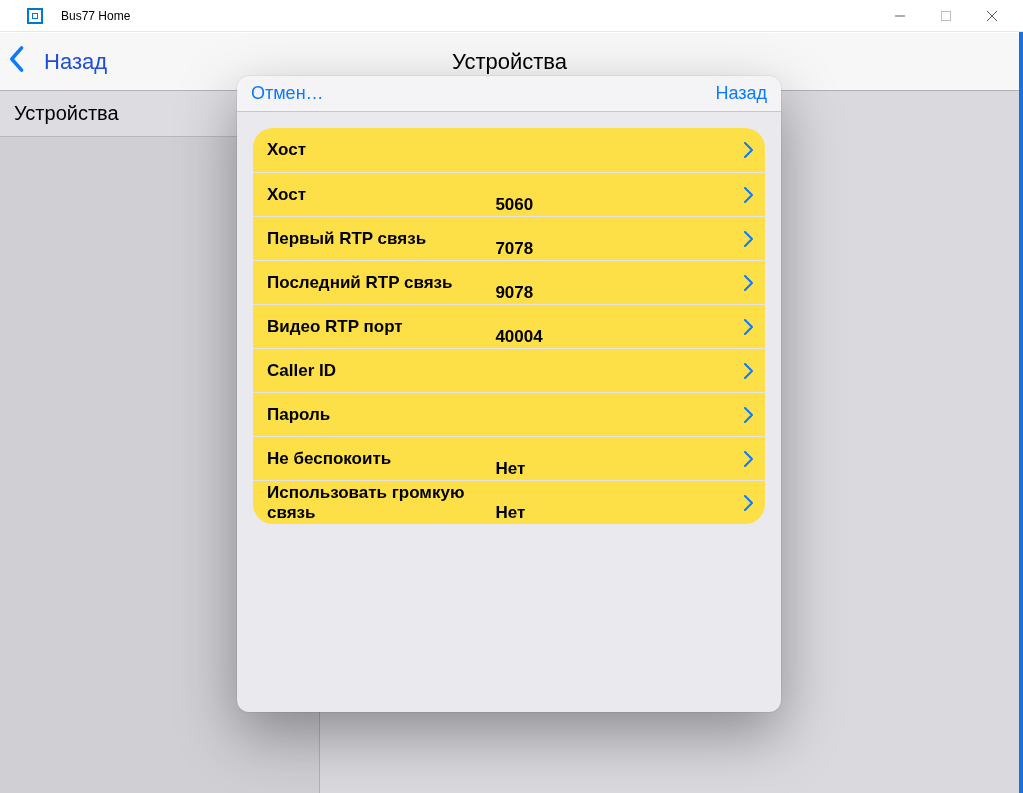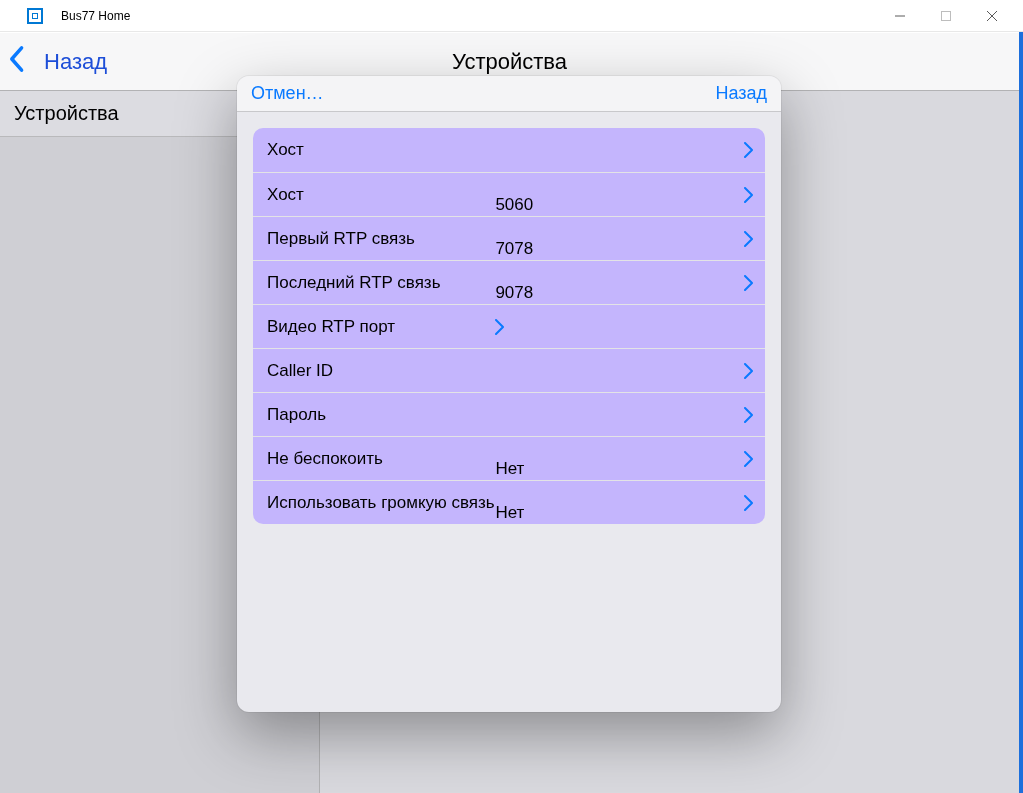--- a/index.html
+++ b/index.html
@@ -125,23 +125,24 @@
     .modal-title {
       position: absolute; left: 0; right: 0; text-align: center;
       font-size: 18px; color: #000; font-weight: 400; pointer-events: none;
     }
     .modal-done { margin-left: auto; color: #0a7aff; font-size: 18px; cursor: pointer; }
 
     .modal-body {
       padding: 16px;
     }
     .card {
-      background: #c4b5fd;
-      border-radius: 10px;
+      background: #fde047;
+      border-radius: 20px;
       overflow: hidden;
+      font-weight: bold;
     }
     .row {
       height: 44px;
       display: flex; align-items: center;
       padding: 0 12px 0 14px;
       position: relative;
       cursor: pointer;
     }
     .row + .row { border-top: 1px solid #e3e3e6; }
     .row-label { flex: 0 0 47%; font-size: 17px; color: #000; }
@@ -249,20 +250,21 @@
           <div class="row-value">9078</div>
           <div class="row-chevron">
             <svg viewBox="0 0 9 16">
                 <path d="M1 1 L8 8 L1 15" fill="none" stroke="#0a7aff" stroke-width="2" stroke-linecap="round" stroke-linejoin="round"></path>
               </svg>
           </div>
         </div>
 
         <div class="row">
           <div class="row-label">Видео RTP порт</div>
+          <div class="row-value">40004</div>
           <div class="row-chevron">
             <svg viewBox="0 0 9 16">
                 <path d="M1 1 L8 8 L1 15" fill="none" stroke="#0a7aff" stroke-width="2" stroke-linecap="round" stroke-linejoin="round"></path>
               </svg>
           </div>
         </div>
 
 
         <div class="row">
           <div class="row-label">Caller ID</div>

